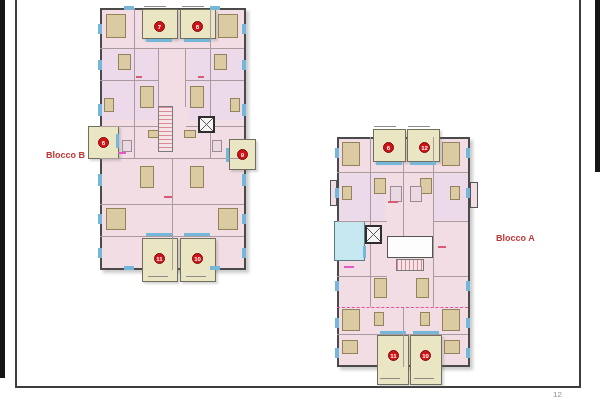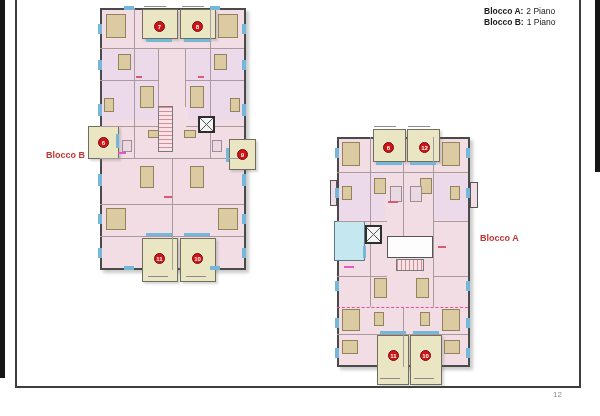--- a/index.html
+++ b/index.html
@@ -6,21 +6,21 @@
   .canvas { position:relative; width:600px; height:416px; background:#fff; overflow:hidden;
             font-family:"Liberation Sans", sans-serif; }
   .edge-left  { position:absolute; left:0; top:0; width:5px; height:378px; background:#161616; }
   .edge-right { position:absolute; right:0; top:0; width:5px; height:172px; background:#161616; }
   .frame { position:absolute; left:15px; top:-4px; width:566px; height:392px;
            border:2px solid #3d3d3d; box-sizing:border-box; background:#fff; }
   .legend { position:absolute; left:484px; top:6px; font-size:8.5px; line-height:10.5px; color:#1c1c1c; }
   .legend .lb { font-weight:bold; margin-right:3px; }
   .blocco-label { position:absolute; color:#c23535; font-weight:bold; font-size:9px; }
   .label-b { left:46px; top:150px; }
-  .label-a { left:480px; top:233px; }
+  .label-a { left:496px; top:233px; }
   .page-number { position:absolute; left:553px; top:390px; font-size:8px; color:#8f8f8f; }
 
   .plan { position:absolute; }
   .plan div { position:absolute; box-sizing:border-box; }
   .bld   { background:#f2dde4; border:2px solid #4a4a4a; box-shadow:3px 3px 3px rgba(110,110,110,.35); }
   .tint  { background:#ecdaeb; }
   .terr  { background:#eae6c3; border:1px solid #6f6f5c; box-shadow:2px 2px 2px rgba(110,110,110,.28); }
   .cyan  { background:#c5e7ef; border:1px solid #5a7a85; }
   .ln    { background:#a89aa0; }
   .lng   { background:#8c8c8c; }
@@ -43,24 +43,20 @@
            line-height:1; z-index:5; }
 </style>
 </head>
 <body>
 
 <div class="canvas">
   <div class="edge-left"></div>
   <div class="edge-right"></div>
   <div class="frame"></div>
 
-  <div class="legend">
-    <div><span class="lb">Blocco A:</span><span>2 Piano</span></div>
-    <div><span class="lb">Blocco B:</span><span>1 Piano</span></div>
-  </div>
 
   <div class="blocco-label label-b">Blocco B</div>
   <div class="blocco-label label-a">Blocco A</div>
   <div class="page-number">12</div>
 
   <div class="plan" style="left:88px;top:6px;width:168px;height:278px">
     <div class="bld" style="left:12px;top:2px;width:146px;height:262px"></div>
     <div class="tint" style="left:14px;top:44px;width:56px;height:70px"></div>
     <div class="tint" style="left:100px;top:44px;width:56px;height:70px"></div>
 

